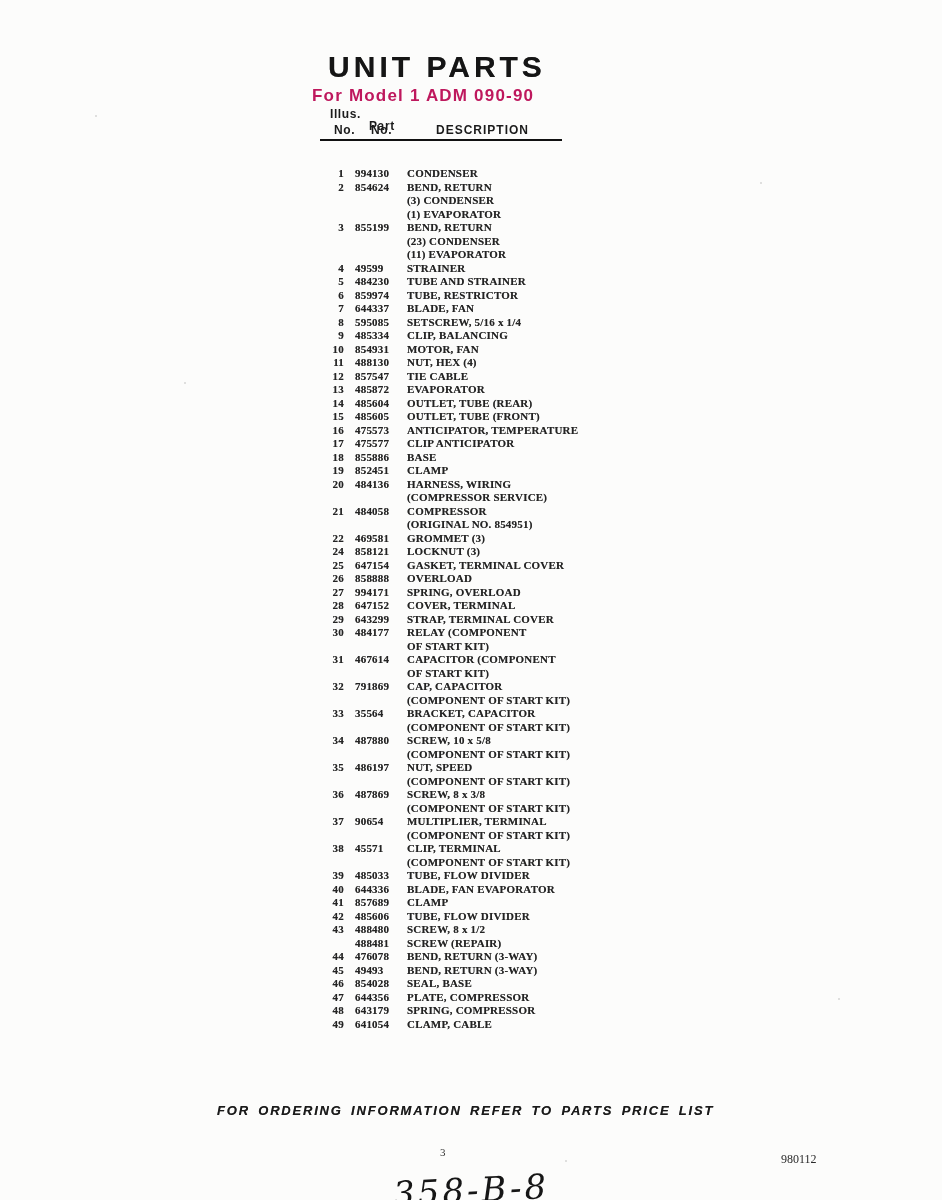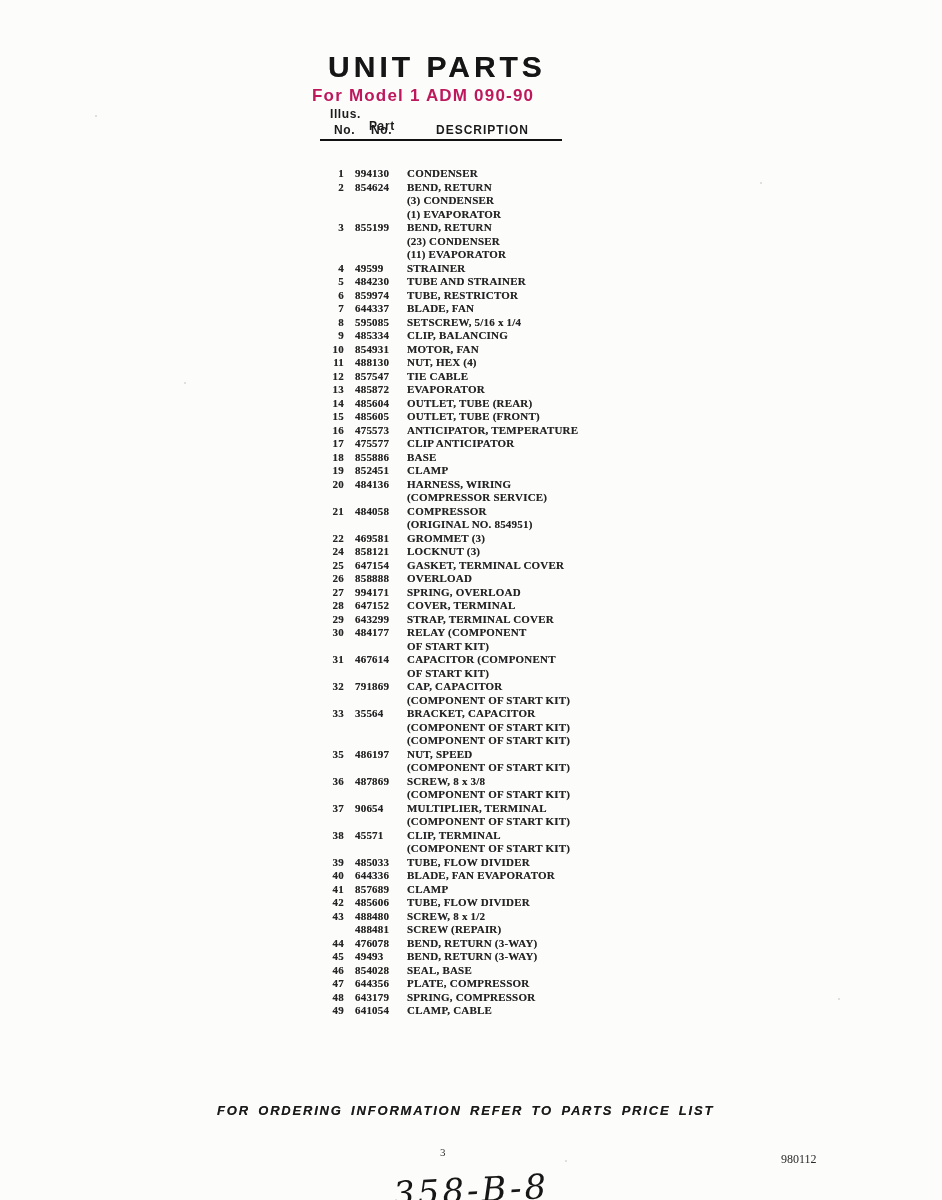--- a/index.html
+++ b/index.html
@@ -353,20 +353,25 @@
         <span class="c-illus">33</span>
         <span class="c-part">35564</span>
         <span class="c-desc">BRACKET, CAPACITOR</span>
       </div>
       <div class="line">
         <span class="c-illus"></span>
         <span class="c-part"></span>
         <span class="c-desc">(COMPONENT OF START KIT)</span>
       </div>
       <div class="line">
+        <span class="c-illus">34</span>
+        <span class="c-part">487880</span>
+        <span class="c-desc">SCREW, 10 x 5/8</span>
+      </div>
+      <div class="line">
         <span class="c-illus"></span>
         <span class="c-part"></span>
         <span class="c-desc">(COMPONENT OF START KIT)</span>
       </div>
       <div class="line">
         <span class="c-illus">35</span>
         <span class="c-part">486197</span>
         <span class="c-desc">NUT, SPEED</span>
       </div>
       <div class="line">

